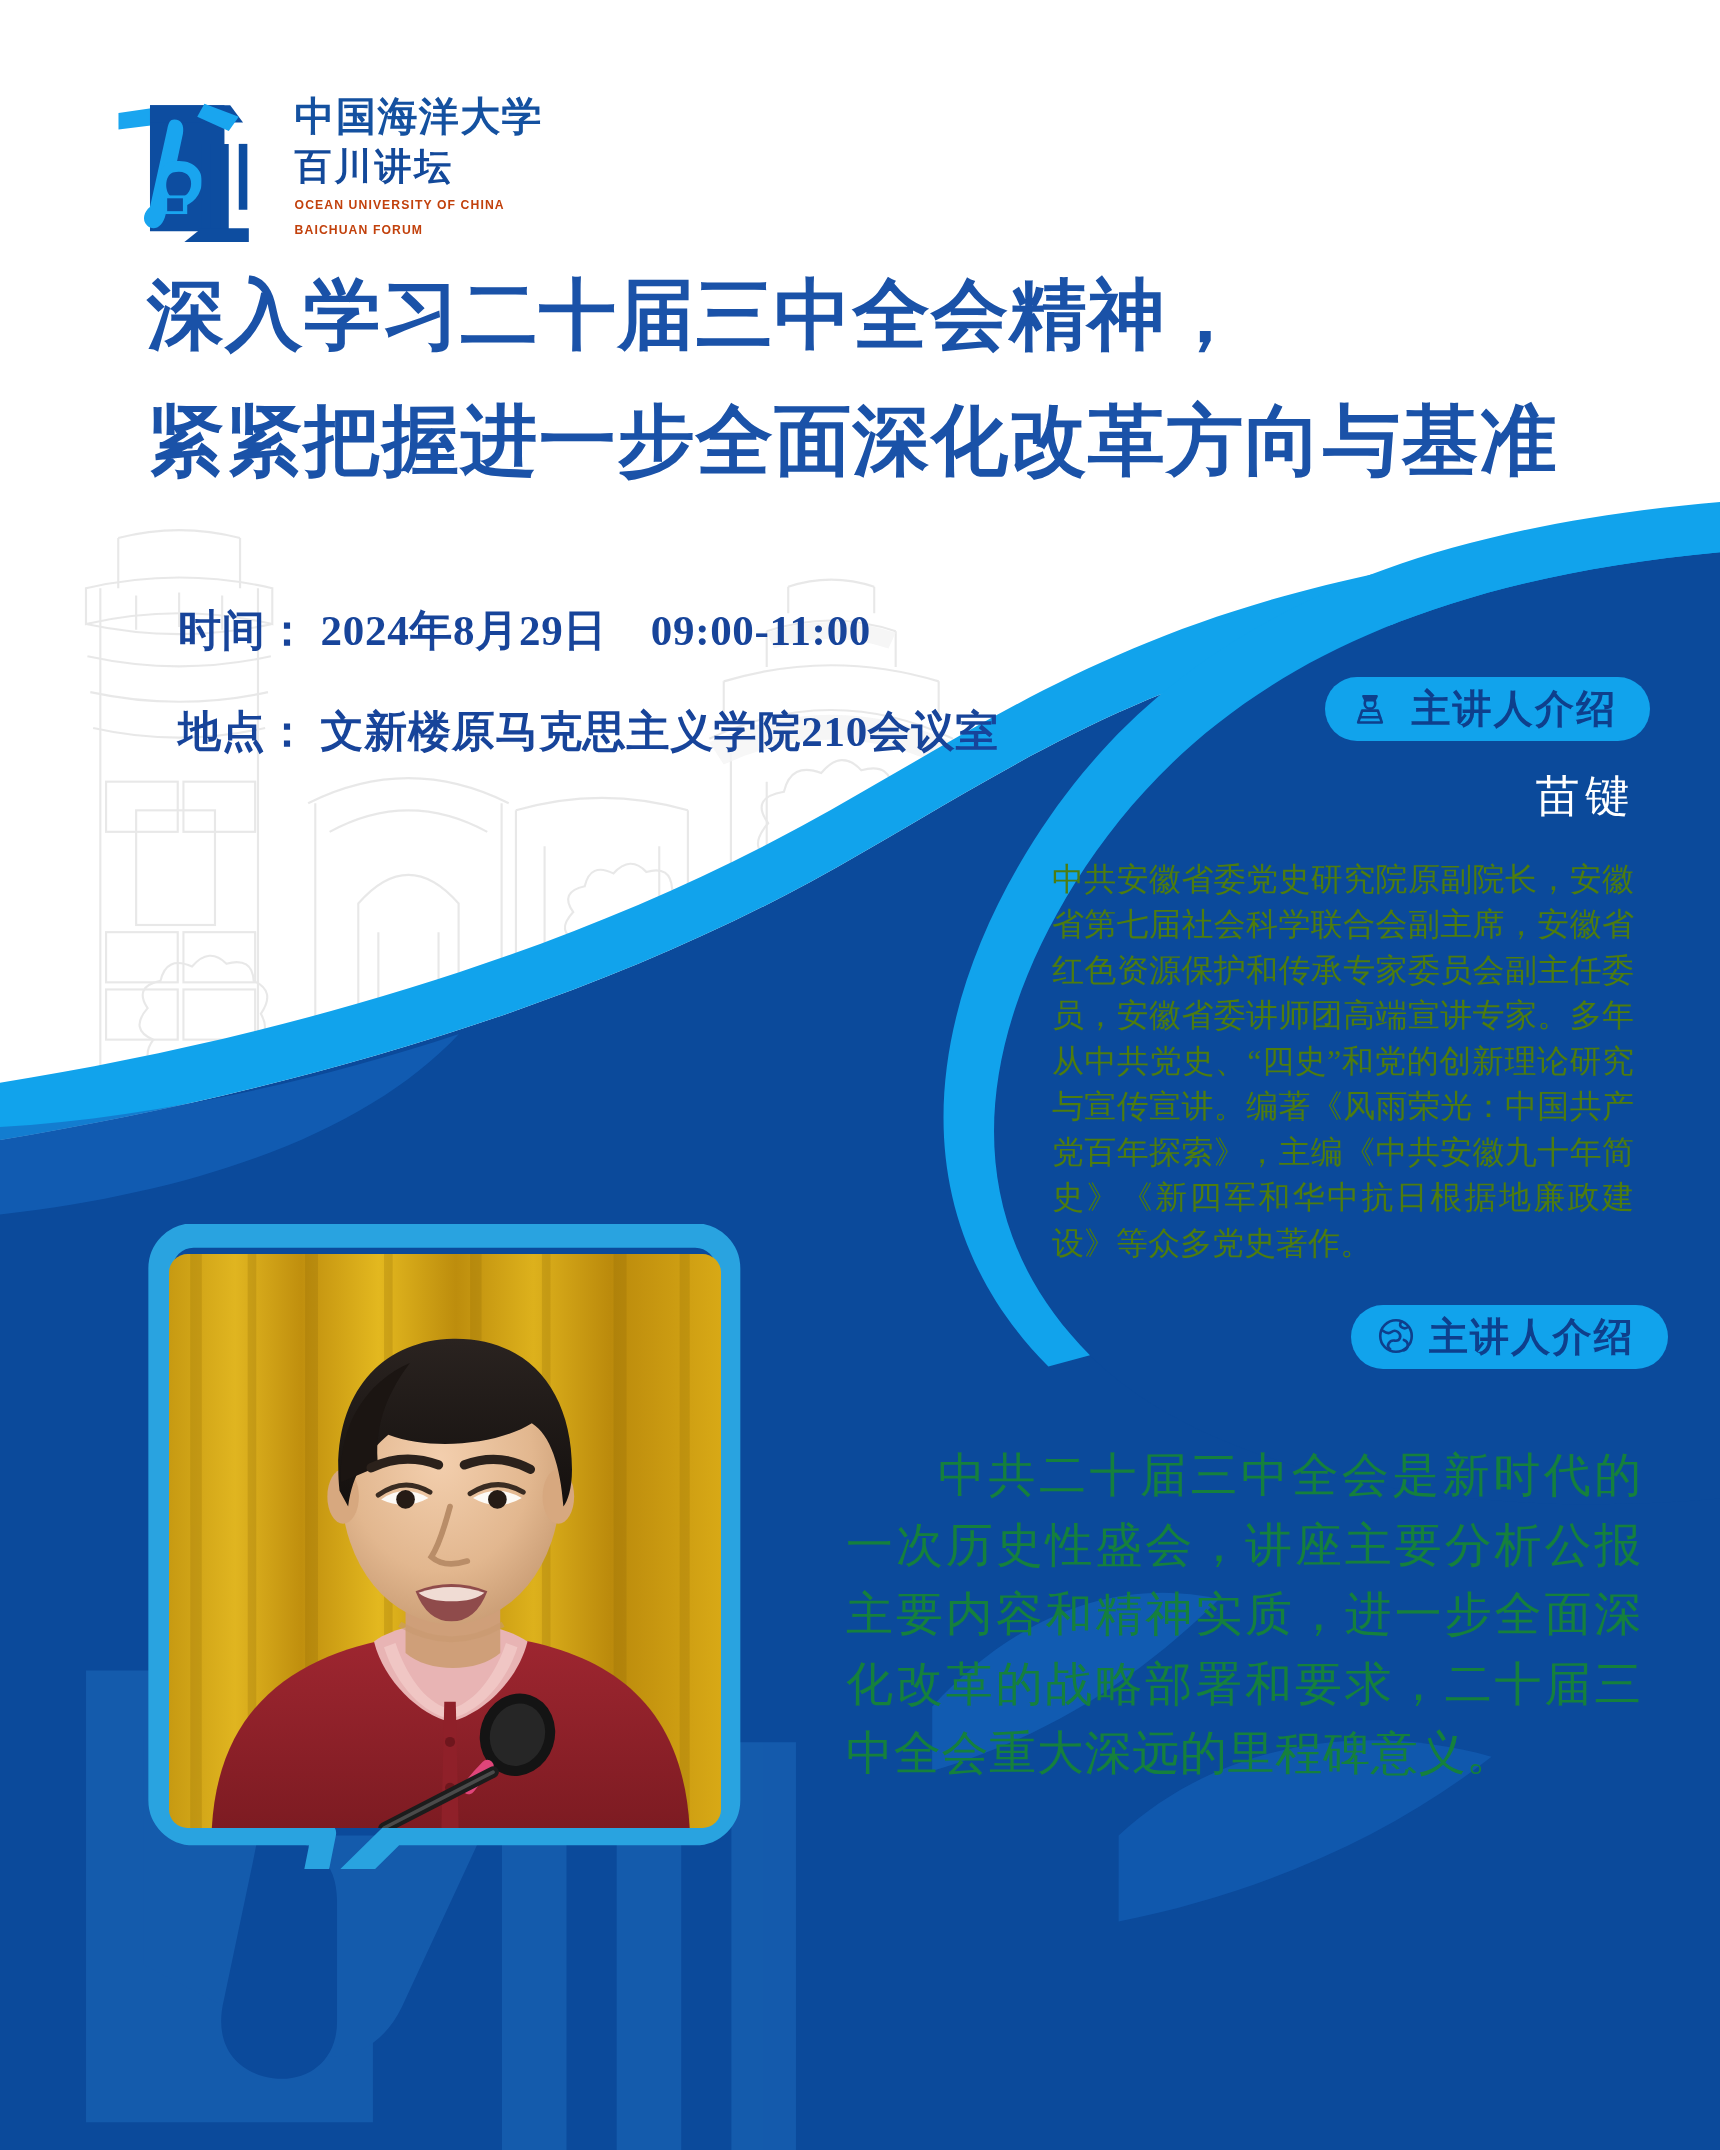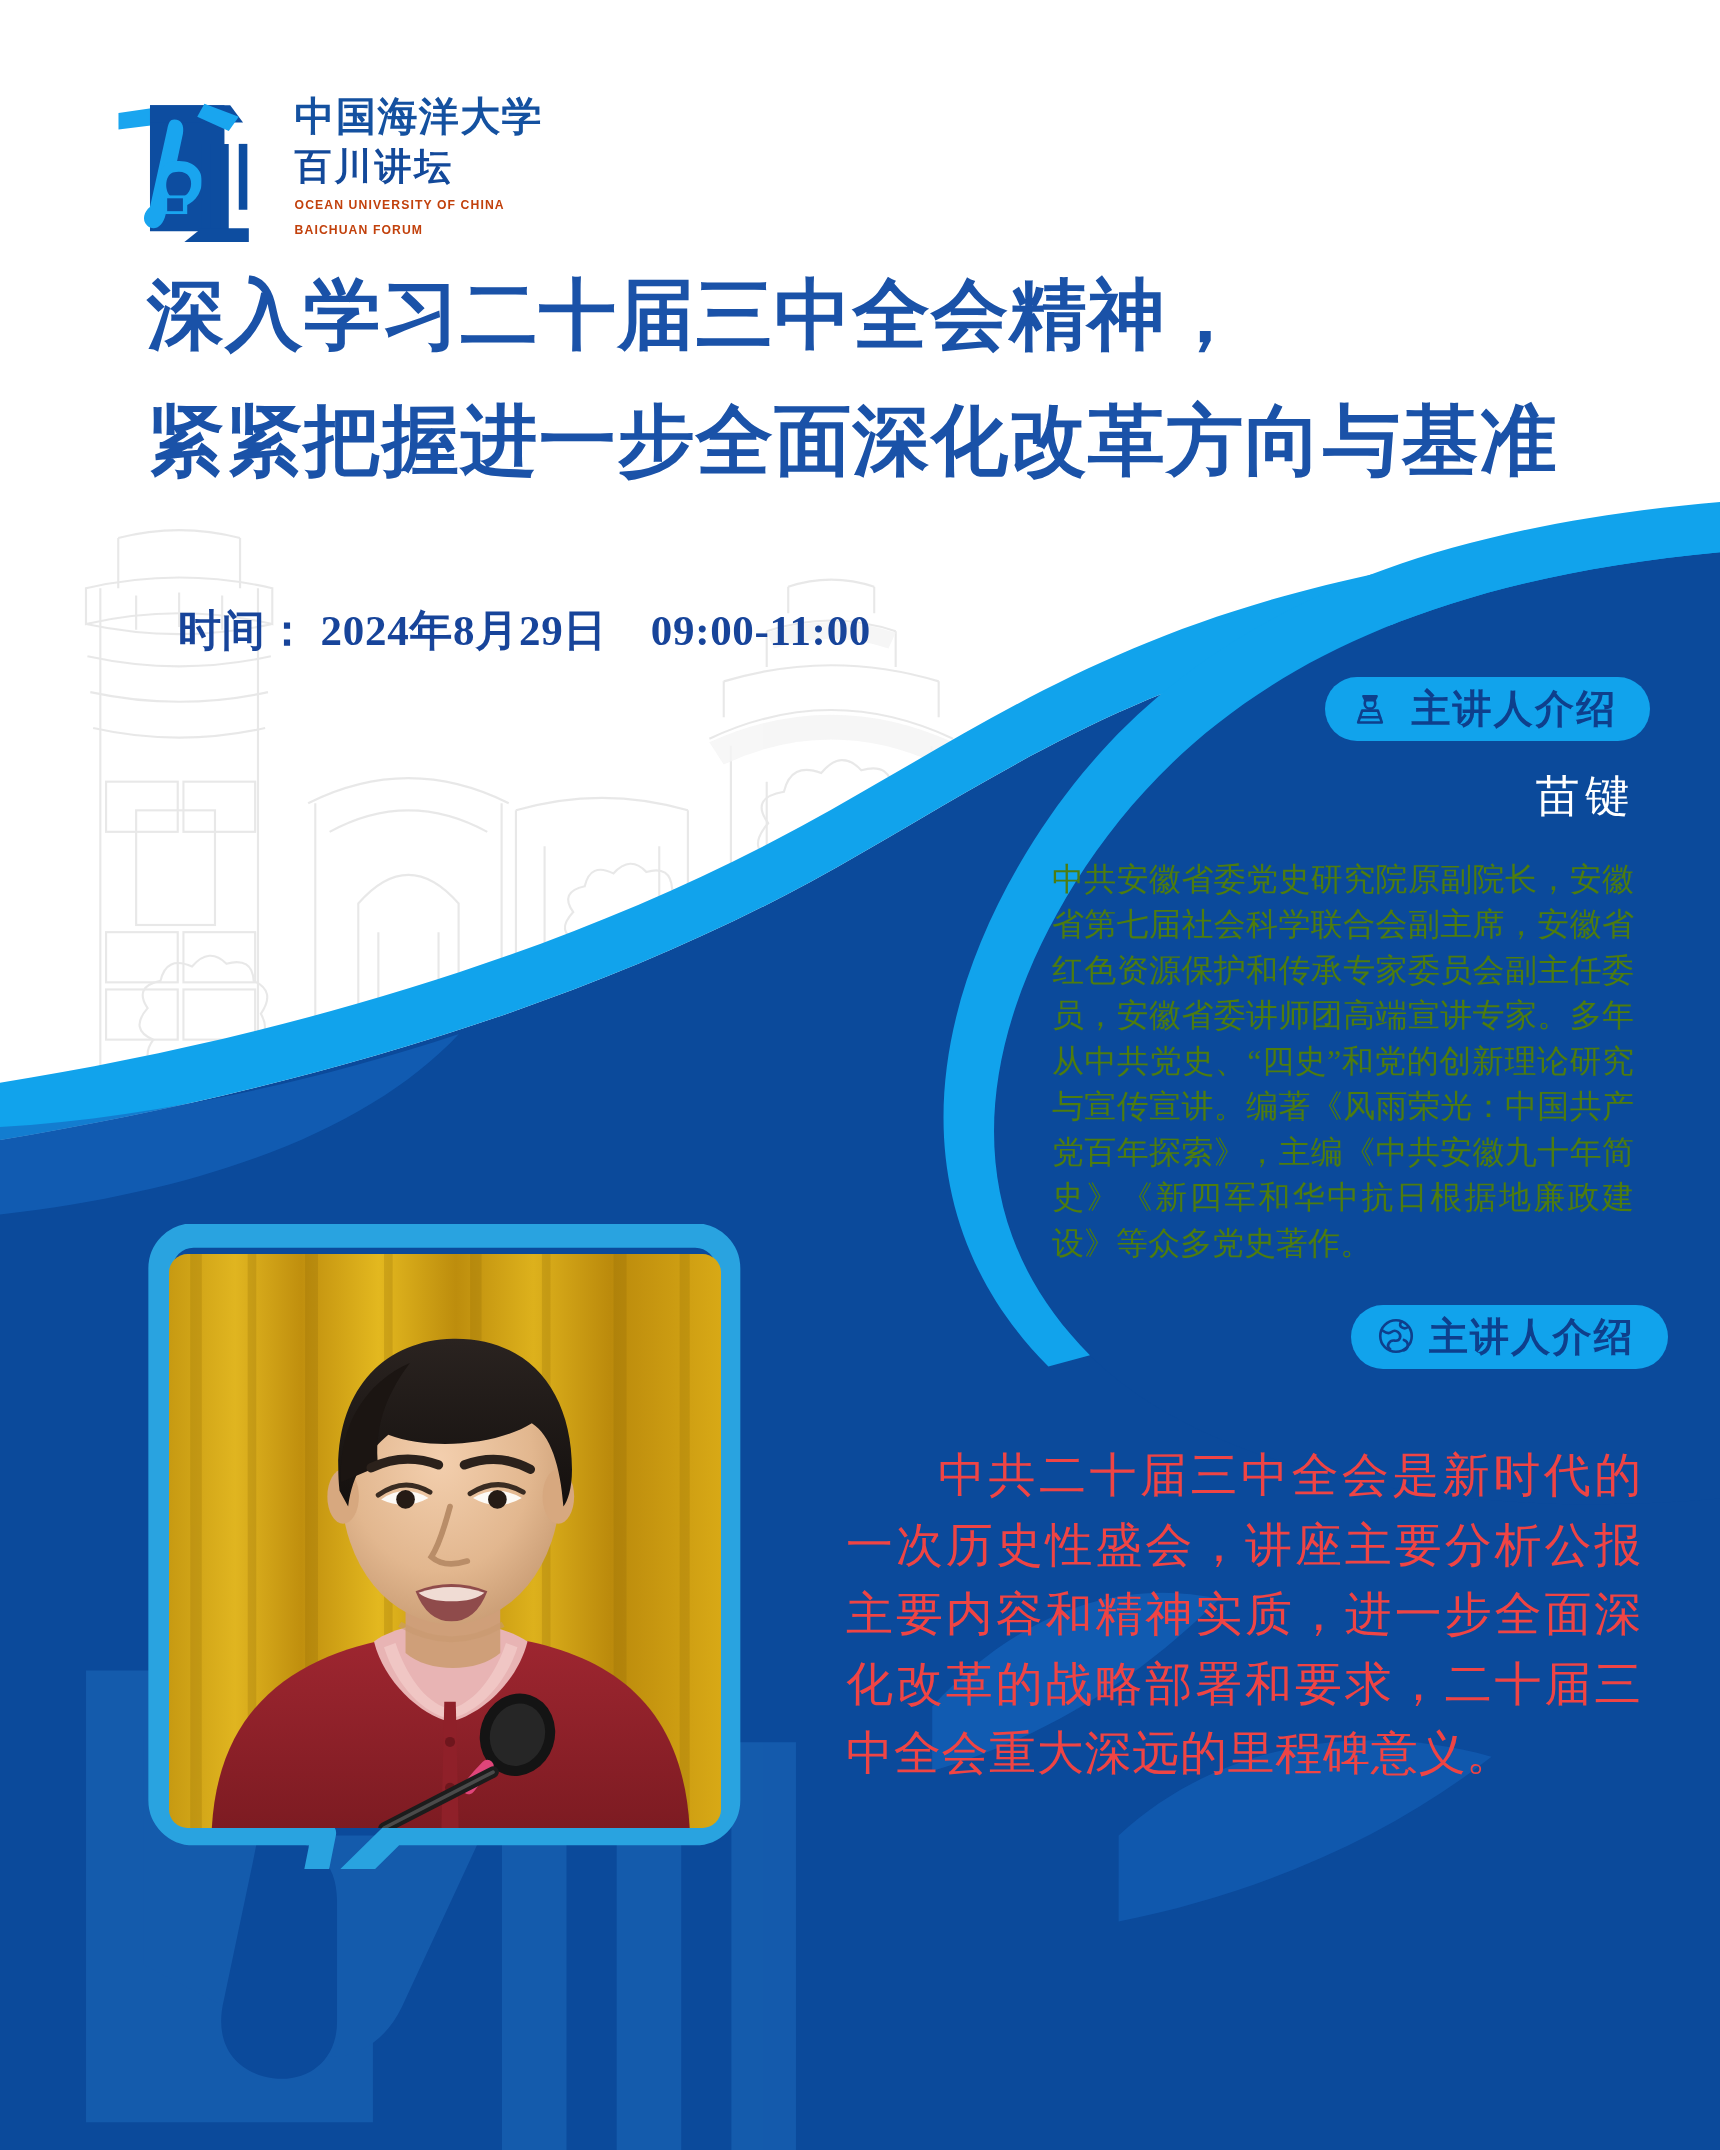--- a/index.html
+++ b/index.html
@@ -82,21 +82,21 @@
     font-size:32px;color:#4d7c0f;line-height:1.42;
     text-align:justify;text-align-last:left;
     text-indent:0;
     letter-spacing:0px;
   }
 
   
   .content-summary{
     position:absolute;left:846px;top:1441px;width:796px;
     font-family:"Liberation Serif","DejaVu Serif",serif;
-    font-size:47px;color:#ef4444;line-height:1.48;
+    font-size:47px;color:#15803d;line-height:1.48;
     text-align:justify;text-align-last:left;
     text-indent:92px;
     letter-spacing:0.7px;
   }
 
   
   .footer{
     position:absolute;left:824px;top:2014px;width:803px;
     font-family:"Liberation Serif","DejaVu Serif",serif;
     font-size:32px;color:#2e8fd6;line-height:1.55;text-align:right;padding-right:43px;
@@ -220,20 +220,21 @@
     </div>
   </div>
 
   <div class="title-wrap">
     <div class="title-line l1">深入学习二十届三中全会精神，</div>
     <div class="title-line l2">紧紧把握进一步全面深化改革方向与基准</div>
   </div>
 
   <div class="meta">
     <div class="meta-row">时间： 2024年8月29日　09:00-11:00</div>
+    <div class="meta-row">地点： 文新楼原马克思主义学院210会议室</div>
   </div>
 
   <div class="badge" id="badge-speaker">
     <svg class="badge-icon" viewBox="0 0 64 64">
       <g fill="none" stroke="#0e3f8c" stroke-width="4" stroke-linejoin="round" stroke-linecap="round">
         <path d="M22 14 h20 l-3 6 H25 Z" fill="#0e3f8c"></path>
         <circle cx="32" cy="25" r="8"></circle>
         <path d="M20 36 h24 l6 18 H14 Z"></path>
         <path d="M17 46 h30"></path>
       </g>

